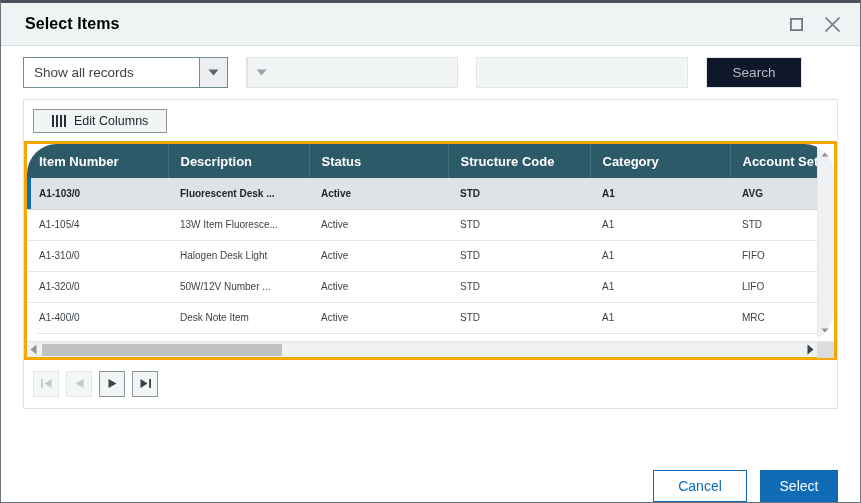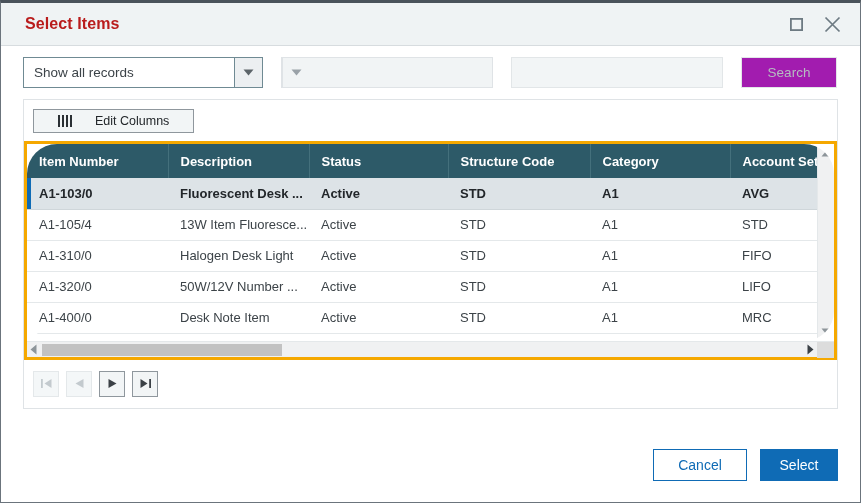--- a/index.html
+++ b/index.html
@@ -29,21 +29,21 @@
     background: #eff3f4;
     border-bottom: 1px solid #d7dcdf;
     display: flex;
     align-items: center;
     padding: 0 10px 0 24px;
     flex: none;
   }
   .title-text {
     font-size: 16px;
     font-weight: bold;
-    color: #b91c1c;
+    color: #000000;
     letter-spacing: .1px;
   }
   .titlebar-spacer { flex: 1; }
   .win-btn {
     width: 36px; height: 34px;
     display: flex; align-items: center; justify-content: center;
     cursor: pointer;
   }
   .win-btn svg { display: block; }
 
@@ -71,21 +71,21 @@
     color: #3c4348;
     white-space: nowrap;
     overflow: hidden;
   }
   .combo .combo-arrow {
     width: 28px;
     border-left: 1px solid #6f8a93;
     background: #eceff1;
     display: flex; align-items: center; justify-content: center;
   }
-  .combo.w1 { width: 240px; }
+  .combo.w1 { width: 205px; }
   .combo.w1 .combo-value { flex: 1; }
 
   .combo.disabled {
     border: 1px solid #dfe3e6;
     background: #f1f4f5;
   }
   .combo.disabled .combo-value { color: #5c6469; flex: 1; }
   .combo.disabled .combo-arrow {
     border-left: 1px solid #dfe3e6;
     background: #f1f4f5;
@@ -98,21 +98,21 @@
     background: #f2f5f6;
     font-family: "Liberation Sans", sans-serif;
     font-size: 13.5px;
     color: #3c4348;
     padding: 0 8px;
   }
 
   .search-btn {
     width: 96px; height: 31px;
     border: 1px solid #e2e6e8;
-    background: #a21caf;
+    background: #0f172a;
     color: #b5bcc1;
     font-family: "Liberation Sans", sans-serif;
     font-size: 13.5px;
     cursor: default;
   }
 
   
   .grid-panel {
     margin: 0 22px;
     border: 1px solid #dfe3e6;
@@ -126,22 +126,22 @@
     height: 41px;
     display: flex;
     align-items: center;
     padding-left: 9px;
     flex: none;
   }
   .edit-columns-btn {
     height: 24px;
     display: inline-flex;
     align-items: center;
-    gap: 23px;
-    padding: 0 24px;
+    gap: 8px;
+    padding: 0 18px;
     border: 1px solid #8f979d;
     background: #f2f5f6;
     font-size: 12.5px;
     color: #22262a;
     cursor: pointer;
   }
   .cols-icon {
     display: inline-flex;
     align-items: center;
     gap: 2px;
@@ -192,21 +192,21 @@
     height: 34px;
     padding: 0 0 0 12px;
     border-right: 1px solid #44707c;
     white-space: nowrap;
     overflow: hidden;
   }
   table.grid th:last-child { border-right: none; }
 
   table.grid td {
     height: 31px;
-    font-size: 13px;
+    font-size: 10px;
     color: #3c4348;
     padding: 0 0 0 12px;
     border-bottom: 1px solid #e4e8ea;
     white-space: nowrap;
     overflow: hidden;
     background: #ffffff;
   }
   tr.selected td {
     background: #dde3e7;
     font-weight: bold;
@@ -286,21 +286,21 @@
   .pg-btn.disabled {
     border: 1px solid #e4e8ea;
     background: #f4f7f8;
     cursor: default;
   }
 
   
   .footer {
     flex: 1;
     display: flex;
-    align-items: center;
+    align-items: flex-end;
     justify-content: flex-end;
     padding: 19px 22px 0 13px;
     gap: 13px;
   }
   .btn-cancel {
     width: 94px; height: 32px;
     border: 1px solid #0f6bb5;
     background: #ffffff;
     color: #0f6bb5;
     font-family: "Liberation Sans", sans-serif;

